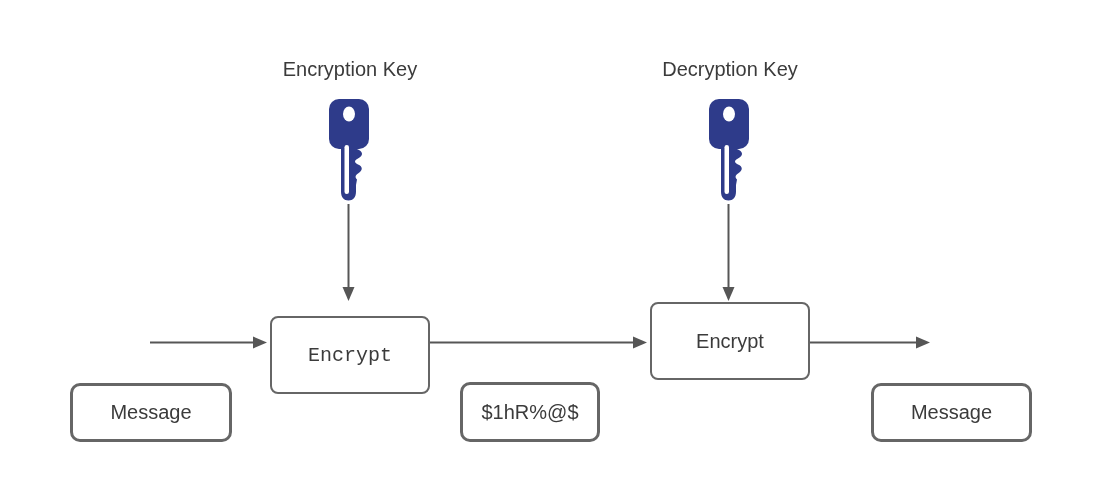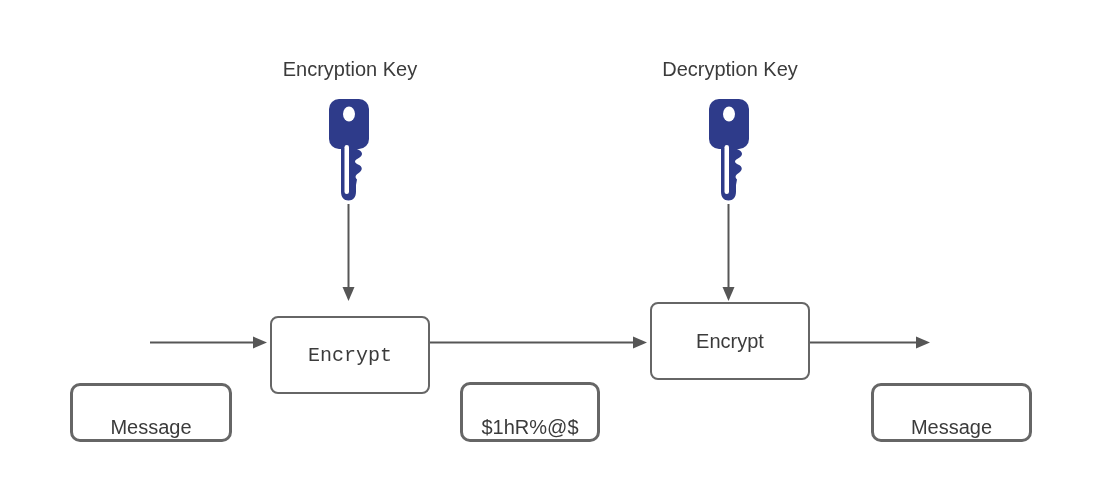--- a/index.html
+++ b/index.html
@@ -40,21 +40,20 @@
   }
   .node.process {
     width: 160px;
     height: 78px;
     border: 2px solid #666666;
     border-radius: 8px;
   }
   .node.data {
     border: 3px solid #666666;
     border-radius: 10px;
-    align-items: flex-end;
   }
   #encrypt-node { left: 270px; top: 316px; font-family: Liberation Mono, monospace; }
   #decrypt-node { left: 650px; top: 302px; }
   #message-in-node  { left: 70px;  top: 383px; width: 162px; height: 59px; }
   #ciphertext-node  { left: 460px; top: 382px; width: 140px; height: 60px; }
   #message-out-node { left: 871px; top: 383px; width: 161px; height: 59px; }
   #encryption-key-label { left: 225px; }
   #decryption-key-label { left: 605px; text-align: center; }
   #encryption-key-icon { left: 327px; }
   #decryption-key-icon { left: 707px; }

